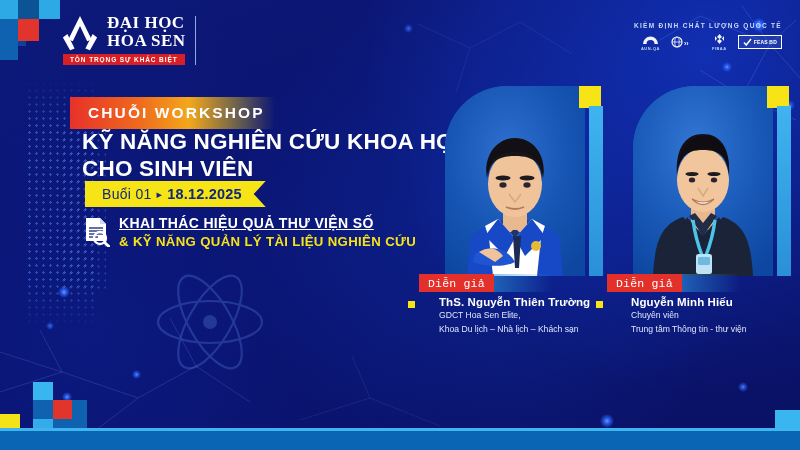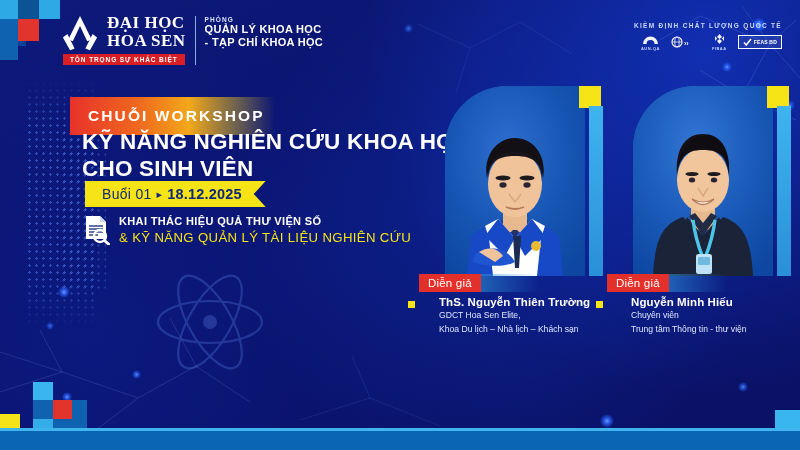--- a/index.html
+++ b/index.html
@@ -96,21 +96,21 @@
   .badge-item { display:flex; flex-direction:column; align-items:center; opacity:.95; }
   .badge-cap { color:#cfdcf8; font-size:4px; font-weight:700; letter-spacing:.5px; margin-top:1px; }
   .fibaa-box {
     border:1.3px solid #fff; padding:1.5px 4px; display:flex; align-items:center; gap:2px;
     background:rgba(255,255,255,.07);
   }
   .fibaa-txt { color:#fff; font-size:5px; font-weight:700; letter-spacing:.2px; }
 
   
   .workshop-badge {
-    position:absolute; left:70px; top:97px; height:38px; width:205px;
+    position:absolute; left:70px; top:97px; height:32px; width:205px;
     background:linear-gradient(90deg,#e8312a 0%, #ef6a1e 34%, #f3a81a 58%, rgba(243,200,26,.45) 80%, rgba(243,200,26,0) 100%);
     display:flex; align-items:center; padding-left:18px;
   }
   .workshop-badge span {
     color:#ffffff; font-size:15.5px; font-weight:700; letter-spacing:2.1px;
   }
 
   .main-title {
     position:absolute; left:82px; top:128px; width:400px;
   }
@@ -125,41 +125,41 @@
     display:flex; align-items:center; padding:0 24px 0 17px;
     clip-path:polygon(0 0, 100% 0, calc(100% - 12px) 50%, 100% 100%, 0 100%);
   }
   .date-pill .d-sess { color:#10277a; font-size:14px; font-weight:400; letter-spacing:.3px; }
   .date-pill .d-arrow { color:#10277a; font-size:11px; margin:0 5px; }
   .date-pill .d-date { color:#10277a; font-size:14.5px; font-weight:700; letter-spacing:.2px; }
 
   .topic { position:absolute; left:84px; top:215px; display:flex; align-items:center; gap:9px; }
   .topic-icon { width:26px; height:30px; flex:none; }
   .topic-lines { display:flex; flex-direction:column; gap:3px; }
-  .topic-l1 { color:#ffffff; font-size:11px; font-weight:700; letter-spacing:.35px; white-space:nowrap; }
-  .topic-l2 { color:#f7e417; font-size:13.2px; font-weight:400; letter-spacing:.35px; white-space:nowrap; }
+  .topic-l1 { color:#ffffff; font-size:14px; font-weight:700; letter-spacing:.35px; white-space:nowrap;text-decoration:underline; }
+  .topic-l2 { color:#f7e417; font-size:13.2px; font-weight:700; letter-spacing:.35px; white-space:nowrap; }
 
   
   .spk { position:absolute; top:86px; width:160px; height:190px; }
   .spk-photo {
     position:absolute; left:0; top:0; width:140px; height:190px;
     border-top-left-radius:62px;
     overflow:hidden;
     background:linear-gradient(180deg,#1b4fa8 0%, #1457b4 42%, #0e4fae 100%);
   }
   .spk-yel { position:absolute; right:4px; top:0; width:22px; height:22px; background:#f7e417; }
   .spk-bar {
     position:absolute; right:2px; top:20px; width:14px; height:170px;
     background:linear-gradient(180deg,#3fb4ef 0%, #2a8fd8 100%);
   }
   .spk-label {
     position:absolute; top:274px; height:18px; background:#e4302a;
     display:flex; align-items:center; padding:0 9px;
   }
-  .spk-label span { color:#ffffff; font-size:11.5px; font-weight:400; letter-spacing:.2px; }
+  .spk-label span { color:#ffffff; font-size:11.5px; font-weight:400; letter-spacing:.2px;font-family:Liberation Mono, monospace; }
   .spk-label::after {
     content:""; position:absolute; left:100%; top:0; width:58px; height:100%;
     background:linear-gradient(90deg, rgba(47,150,220,.55) 0%, rgba(47,150,220,0) 100%);
   }
   .spk-info { position:absolute; top:296px; display:flex; gap:6px; }
   .spk-dot { width:7px; height:7px; background:#f7e417; flex:none; margin-top:5px; }
   .spk-name { color:#ffffff; font-size:11.5px; font-weight:700; letter-spacing:.1px; white-space:nowrap; }
   .spk-role { color:#dfe8ff; font-size:8.6px; font-weight:400; line-height:11.5px; white-space:nowrap; margin-top:2px; }
 
   
@@ -245,25 +245,20 @@
       <path d="M20 2 L33 28 L28 30 L20 13 L12 30 L7 28 Z" fill="#ffffff"></path>
       <path d="M6 22 L14 38 L9 40 L1 26 Z" fill="#ffffff"></path>
       <path d="M34 22 L39 26 L31 40 L26 38 Z" fill="#ffffff"></path>
     </svg>
     <div class="logo-text">
       <div class="logo-l1">ĐẠI HỌC</div>
       <div class="logo-l2">HOA SEN</div>
       <div class="logo-tag">TÔN TRỌNG SỰ KHÁC BIỆT</div>
     </div>
     <div class="logo-div"></div>
-    <div class="dept">
-      <div class="dept-sm">PHÒNG</div>
-      <div class="dept-l1">QUẢN LÝ KHOA HỌC</div>
-      <div class="dept-l2">- TẠP CHÍ KHOA HỌC</div>
-    </div>
   </div>
 
   <div class="accred">
     <div class="accred-title">KIỂM ĐỊNH CHẤT LƯỢNG QUỐC TẾ</div>
     <div class="accred-row">
 
       <div class="badge-item">
         <svg width="17" height="11" viewBox="0 0 17 11">
           <path d="M1 10 A7.5 7.5 0 0 1 16 10 L12.5 10 A4 4 0 0 0 4.5 10 Z" fill="#ffffff"></path>
         </svg>

